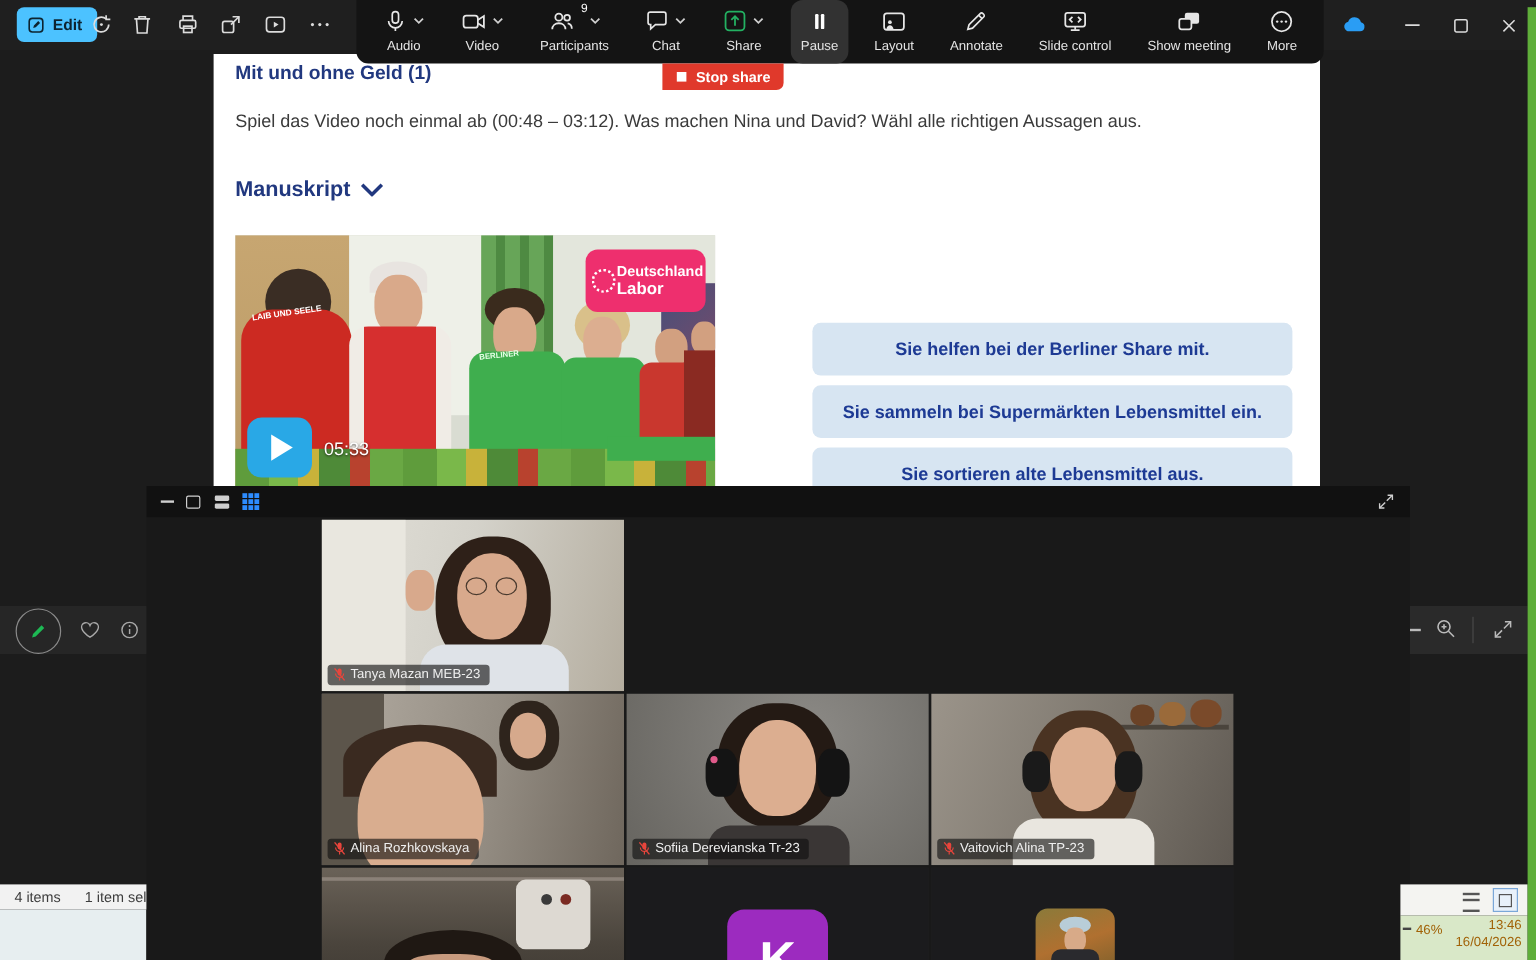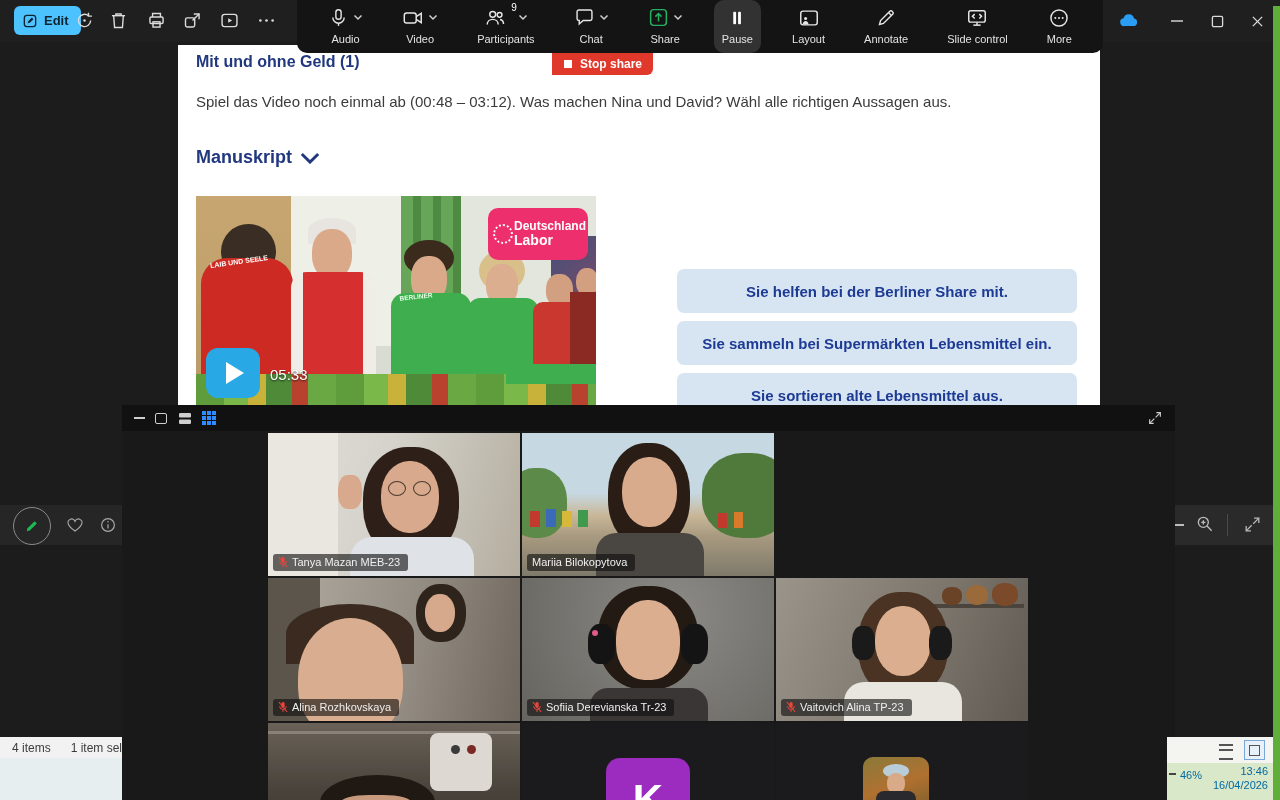--- a/index.html
+++ b/index.html
@@ -55,21 +55,21 @@
 
   
   #photos-edit-bar{left:0;top:505px;width:130px;height:40px;background:#262626;border-radius:0 8px 8px 0;z-index:3;}
   #photos-zoom-bar{left:1163px;top:505px;width:110px;height:40px;background:#2a2a2a;z-index:3;}
 
   
   #status-bar{left:0;top:737px;width:375px;height:21px;background:#f2f2f2;display:flex;align-items:center;
               gap:20px;padding-left:12px;font-size:12px;color:#3c3c3c;z-index:4;box-sizing:border-box;}
   #bottom-left-panel{left:0;top:758px;width:122px;height:42px;background:#e7eef0;z-index:4;}
   #taskbar-white{left:1167px;top:737px;width:106px;height:26px;background:#f4f4f1;z-index:22;}
-  #taskbar-green{left:1167px;top:763px;width:106px;height:37px;background:#d9e8c8;z-index:22;color:#0369a1;}
+  #taskbar-green{left:1167px;top:763px;width:106px;height:37px;background:#d9e8c8;z-index:22;color:#a16207;}
   #green-border{left:1273px;top:6px;width:7px;height:794px;background:#5fae3a;z-index:23;}
 
   
   #gallery-win{left:122px;top:405px;width:1053px;height:395px;background:#191919;overflow:hidden;z-index:20;text-decoration:underline;}
   #gallery-titlebar{position:absolute;left:0;top:0;width:100%;height:26px;background:#111;}
   .tile{position:absolute;width:252px;height:143px;background:#222;overflow:hidden;}
   .feed{position:absolute;left:0;top:0;right:0;bottom:0;overflow:hidden;}
   .feed div{position:absolute;}
   .name-tag{position:absolute;left:5px;bottom:5px;background:rgba(15,15,15,.62);color:#efefef;
             font-size:11px;padding:2px 8px 3px 5px;border-radius:3px;display:flex;align-items:center;gap:4px;z-index:3;white-space:nowrap;}
@@ -408,20 +408,31 @@
               <line x1="12" y1="16.5" x2="12" y2="19.5"></line>
               <line x1="8" y1="19.8" x2="16" y2="19.8"></line>
             </svg>
           </span>
       </div>
       <span>Slide control</span>
     </div>
     <div class="tbb">
       <div class="irow">
         <span>
+            <svg width="22" height="22" viewBox="0 0 24 24">
+              <rect x="8" y="4" width="13" height="10" rx="2" fill="#e6e6e6"></rect>
+              <rect x="3" y="9.5" width="11" height="9.5" rx="2" fill="#141414" stroke="#e6e6e6" stroke-width="1.6"></rect>
+            </svg>
+          </span>
+      </div>
+      <span>Show meeting</span>
+    </div>
+    <div class="tbb">
+      <div class="irow">
+        <span>
             <svg width="22" height="22" viewBox="0 0 24 24" fill="none" stroke="#e6e6e6" stroke-width="1.6">
               <circle cx="12" cy="12" r="8.8"></circle>
               <circle cx="8" cy="12" r="1.1" fill="#e6e6e6" stroke="none"></circle>
               <circle cx="12" cy="12" r="1.1" fill="#e6e6e6" stroke="none"></circle>
               <circle cx="16" cy="12" r="1.1" fill="#e6e6e6" stroke="none"></circle>
             </svg>
           </span>
       </div>
       <span>More</span>
     </div>
@@ -485,38 +496,20 @@
               <rect x="4" y="1" width="4" height="7" rx="2" fill="#e8453c"></rect>
               <path d="M2 6a4 4 0 0 0 8 0" fill="none" stroke="#e8453c" stroke-width="1.2"></path>
               <line x1="6" y1="10.5" x2="6" y2="13" stroke="#e8453c" stroke-width="1.2"></line>
               <line x1="1" y1="1" x2="11" y2="13" stroke="#e8453c" stroke-width="1.4"></line>
             </svg>
           </span>
         <span>Tanya Mazan MEB-23</span>
       </div>
     </div>
 
-    <div class="tile active-tile" style="left:400px;top:28px;">
-      <div class="feed" style="background:linear-gradient(180deg,#c6d8e2 0%,#c6d8e2 42%,#c9b697 58%,#a89a80 72%,#7e7a6a 100%);">
-        <div style="left:180px;top:20px;width:90px;height:85px;background:#4f7a3c;border-radius:45%;"></div>
-        <div style="left:-15px;top:35px;width:60px;height:70px;background:#5c8a48;border-radius:45%;"></div>
-        <div style="left:8px;top:78px;width:10px;height:16px;background:#c23a2e;"></div>
-        <div style="left:24px;top:76px;width:10px;height:18px;background:#3a6ab8;"></div>
-        <div style="left:40px;top:78px;width:10px;height:16px;background:#d8b83a;"></div>
-        <div style="left:56px;top:77px;width:10px;height:17px;background:#3f9a4e;"></div>
-        <div style="left:196px;top:80px;width:9px;height:15px;background:#c23a2e;"></div>
-        <div style="left:212px;top:79px;width:9px;height:16px;background:#d87a2a;"></div>
-        <div style="left:86px;top:10px;width:82px;height:106px;background:#2a1d15;border-radius:46%;"></div>
-        <div style="left:100px;top:24px;width:55px;height:70px;background:#d9ab8d;border-radius:48%;"></div>
-        <div style="left:74px;top:100px;width:108px;height:45px;background:#4a4642;border-radius:20px 20px 0 0;"></div>
-      </div>
-      <div class="name-tag">
-        <span>Mariia Bilokopytova</span>
-      </div>
-    </div>
 
 
     <div class="tile" style="left:146px;top:173px;">
       <div class="feed" style="background:linear-gradient(100deg,#b3aca2 0%,#948d83 55%,#6f675d 100%);">
         <div style="left:0;top:0;width:52px;height:143px;background:#5c554b;"></div>
         <div style="left:148px;top:6px;width:50px;height:58px;background:#2e241c;border-radius:46%;"></div>
         <div style="left:157px;top:16px;width:30px;height:38px;background:#d6a98c;border-radius:48%;"></div>
         <div style="left:18px;top:26px;width:128px;height:60px;background:#3a2a20;border-radius:50% 50% 0 0;"></div>
         <div style="left:30px;top:40px;width:105px;height:120px;background:#d9ad8f;border-radius:50% 50% 42% 42%;"></div>
       </div>

